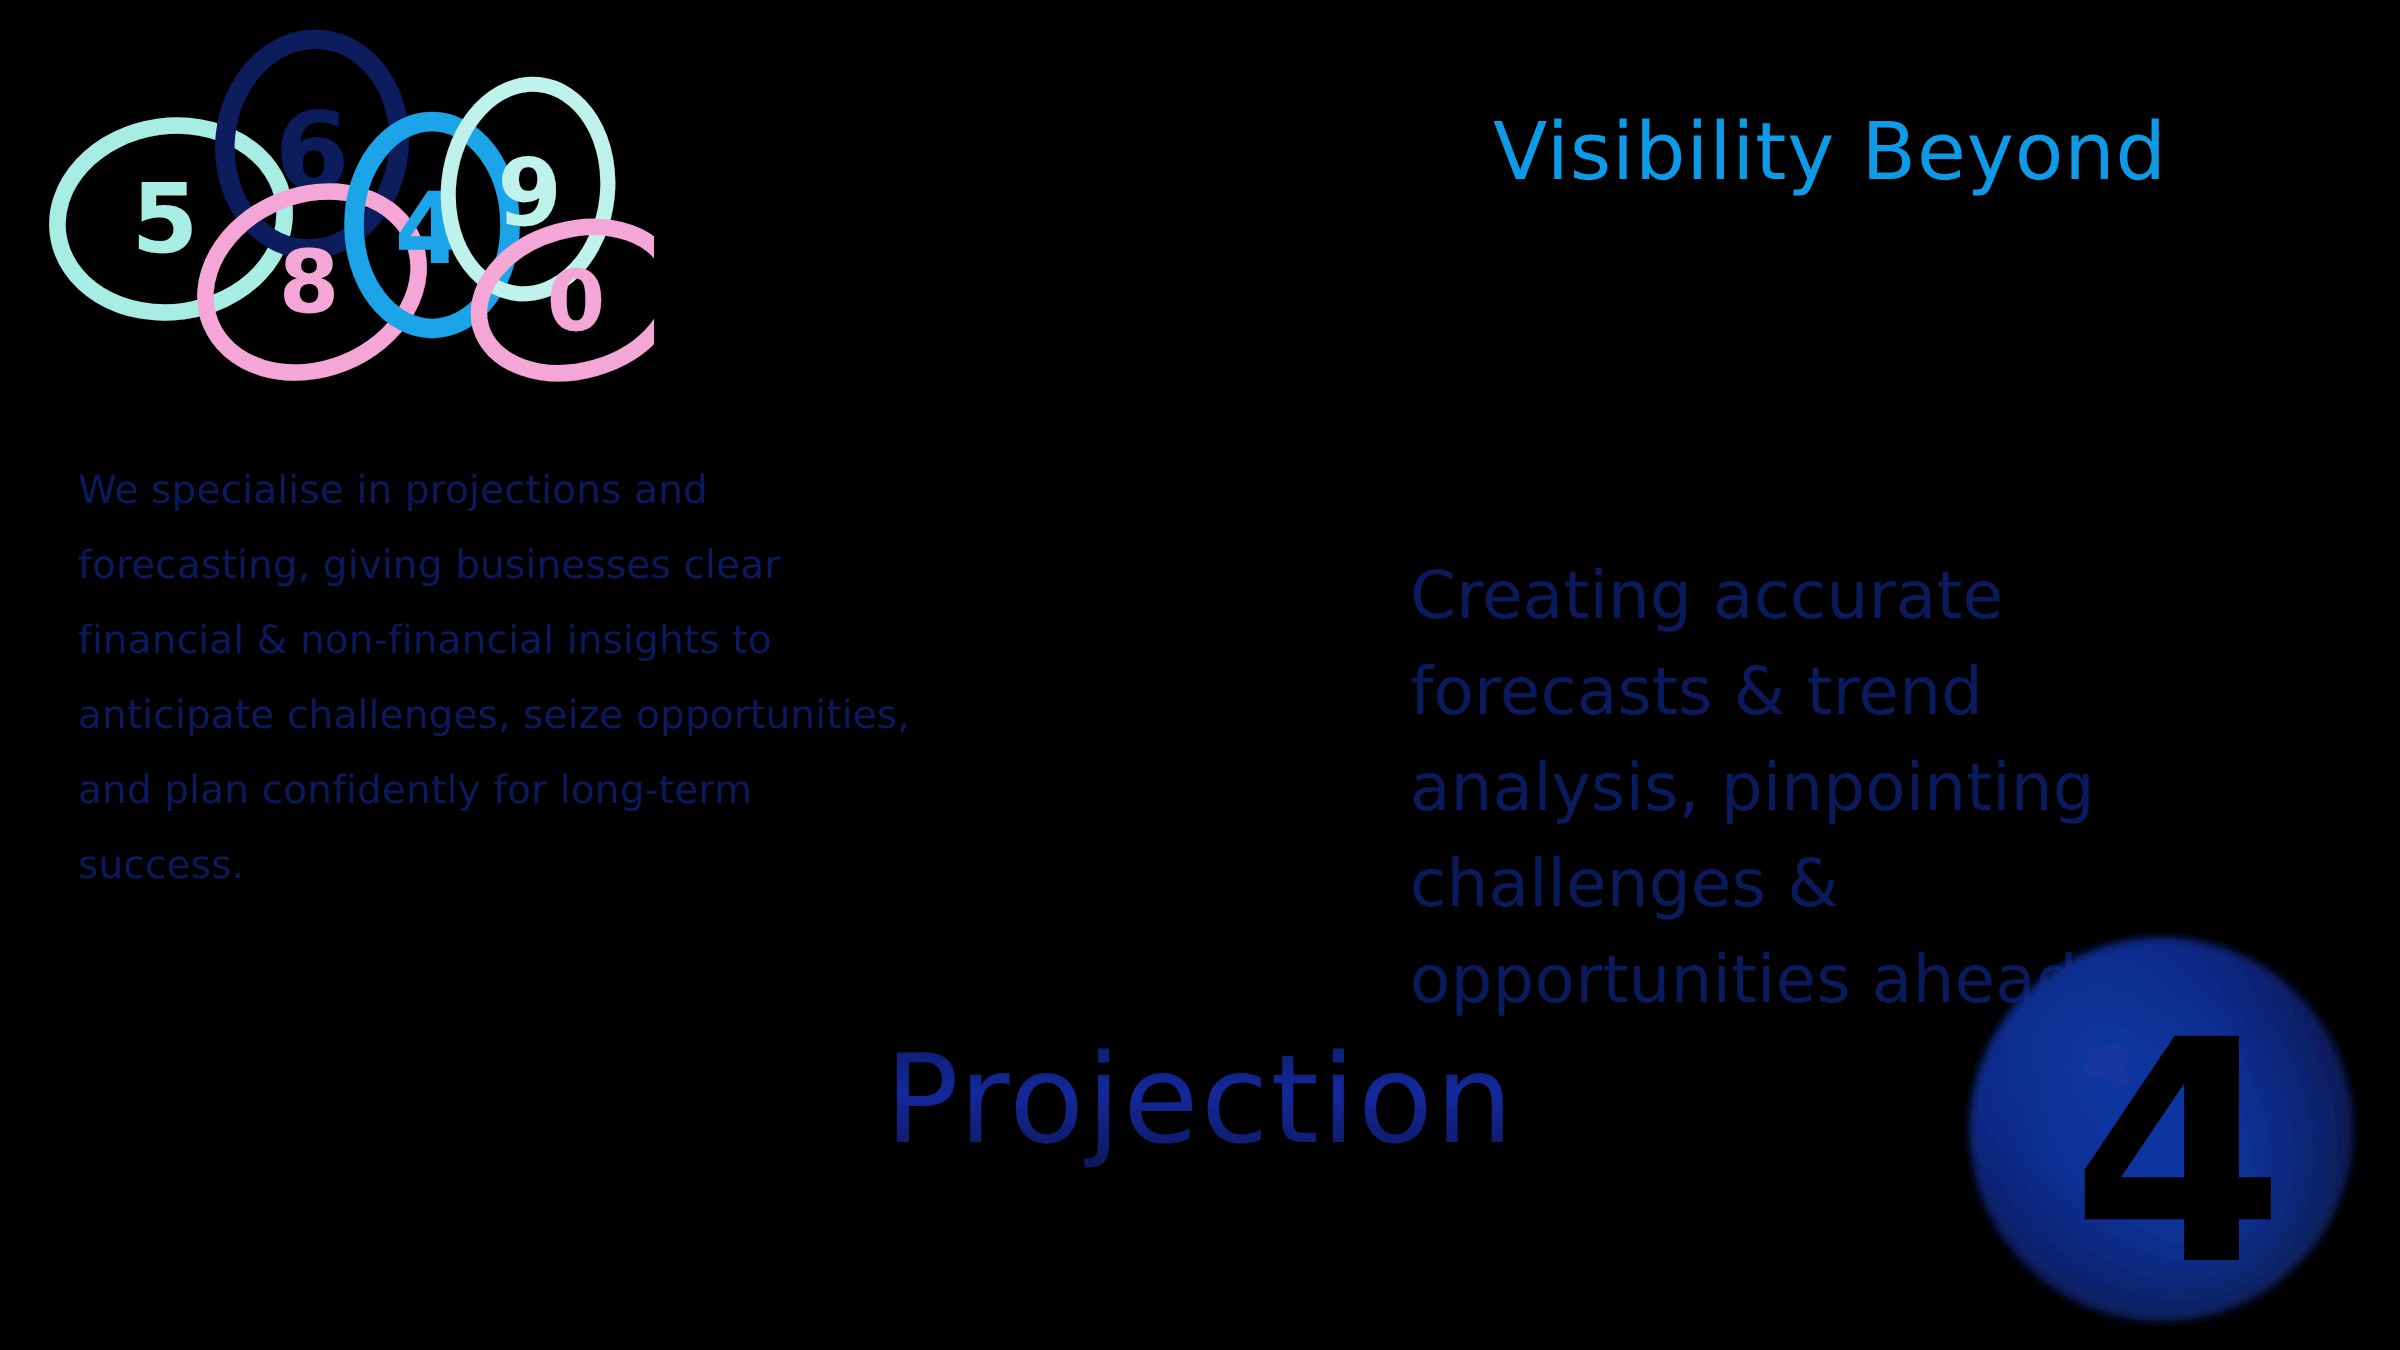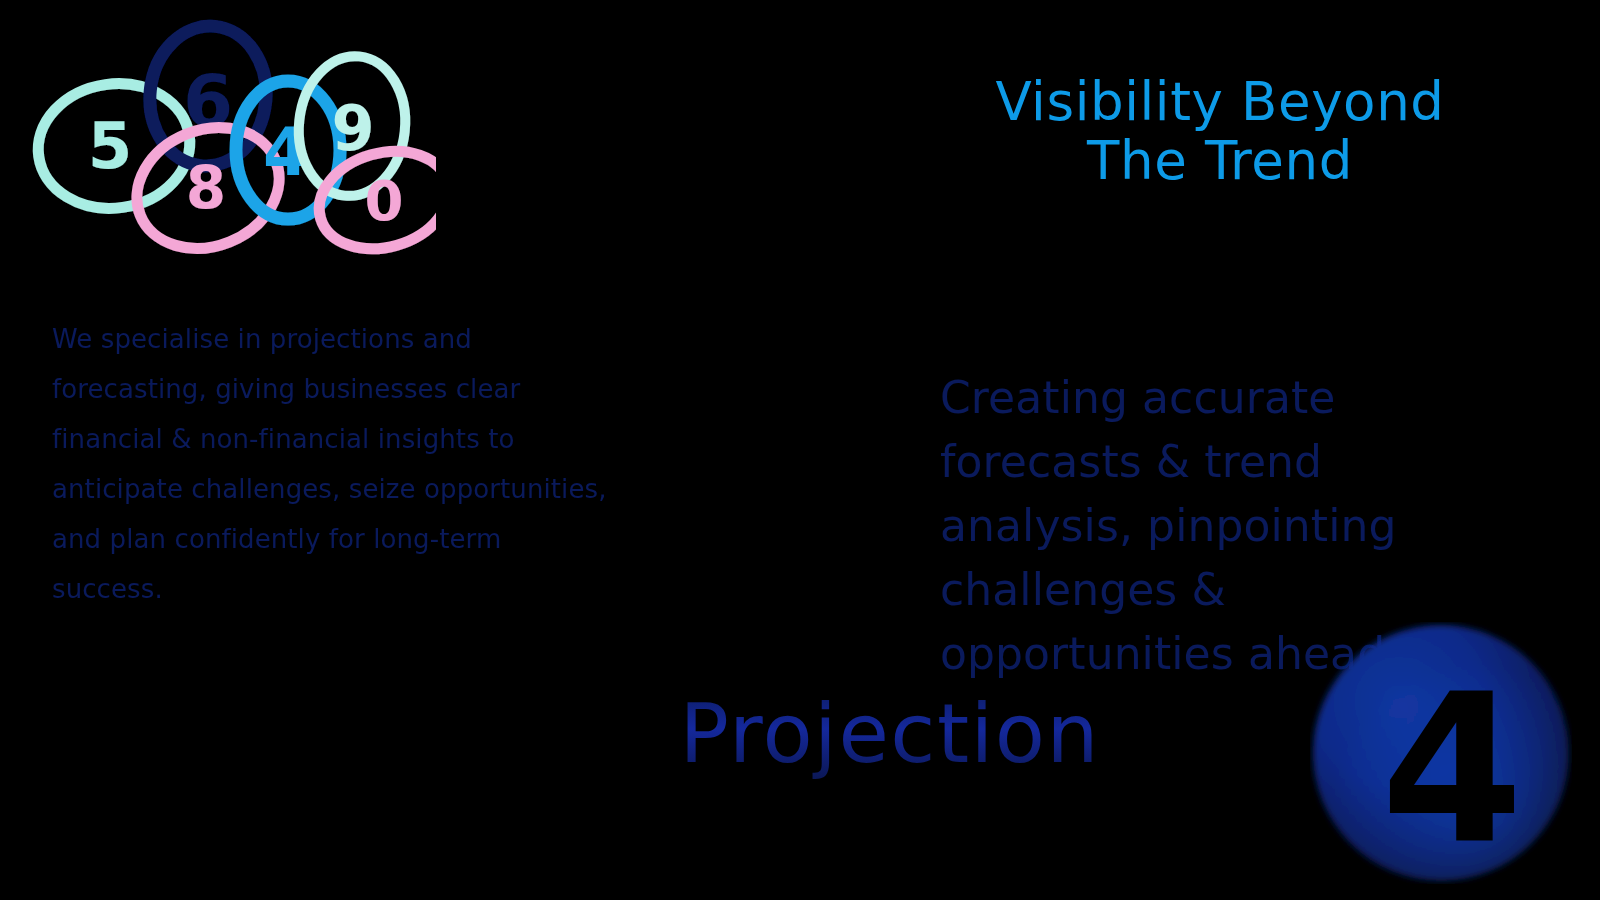--- a/index.html
+++ b/index.html
@@ -54,42 +54,42 @@
 
   
   .body-copy {
     position: absolute;
     color: #0A1A5C;
     font-family: "DejaVu Sans", sans-serif;
     font-weight: 400;
   }
   #para-left {
     left: 52px;
-    top: 288px;
+    top: 276px;
     width: 560px;
     font-size: 26px;
     line-height: 50px;
     letter-spacing: 0.1px;
   }
   #para-right {
     left: 940px;
     top: 322px;
     width: 545px;
     font-size: 44px;
     line-height: 64px;
     letter-spacing: 0.1px;
   }
 
   
   #wordmark {
     position: absolute;
     left: 500px;
     top: 686px;
     width: 600px;
-    text-align: right;
+    text-align: center;
     font-family: "DejaVu Sans", sans-serif;
     font-size: 82px;
     font-weight: 400;
     letter-spacing: 1.5px;
     color: #0C1C63;
     background: linear-gradient(180deg, #0C1C63 0%, #14289C 45%, #0B1753 100%);
     -webkit-background-clip: text;
     background-clip: text;
     -webkit-text-fill-color: transparent;
     white-space: nowrap;
@@ -145,21 +145,20 @@
           <g>
             <ellipse cx="358" cy="190" rx="66" ry="47" fill="none" stroke="#F4A7D6" stroke-width="11" transform="rotate(-16 358 190)"></ellipse>
             <text x="358" y="210" text-anchor="middle" font-size="56" fill="#F4A7D6" class="ring-digit">0</text>
           </g>
         </g>
     </svg>
   </div>
 
   <div id="headline">
     <span class="hl-line">Visibility Beyond</span>
-    <span class="hl-line">The Trend</span>
   </div>
 
   <p id="para-left" class="body-copy">We specialise in projections and forecasting, giving businesses clear financial &amp; non-financial insights to anticipate challenges, seize opportunities, and plan confidently for long-term success.</p>
 
   <p id="para-right" class="body-copy">Creating accurate forecasts &amp; trend analysis, pinpointing challenges &amp; opportunities ahead</p>
 
   <div id="wordmark">Projection</div>
 
   <div id="badge">
     <svg viewBox="0 0 262 262" xmlns="http://www.w3.org/2000/svg">

